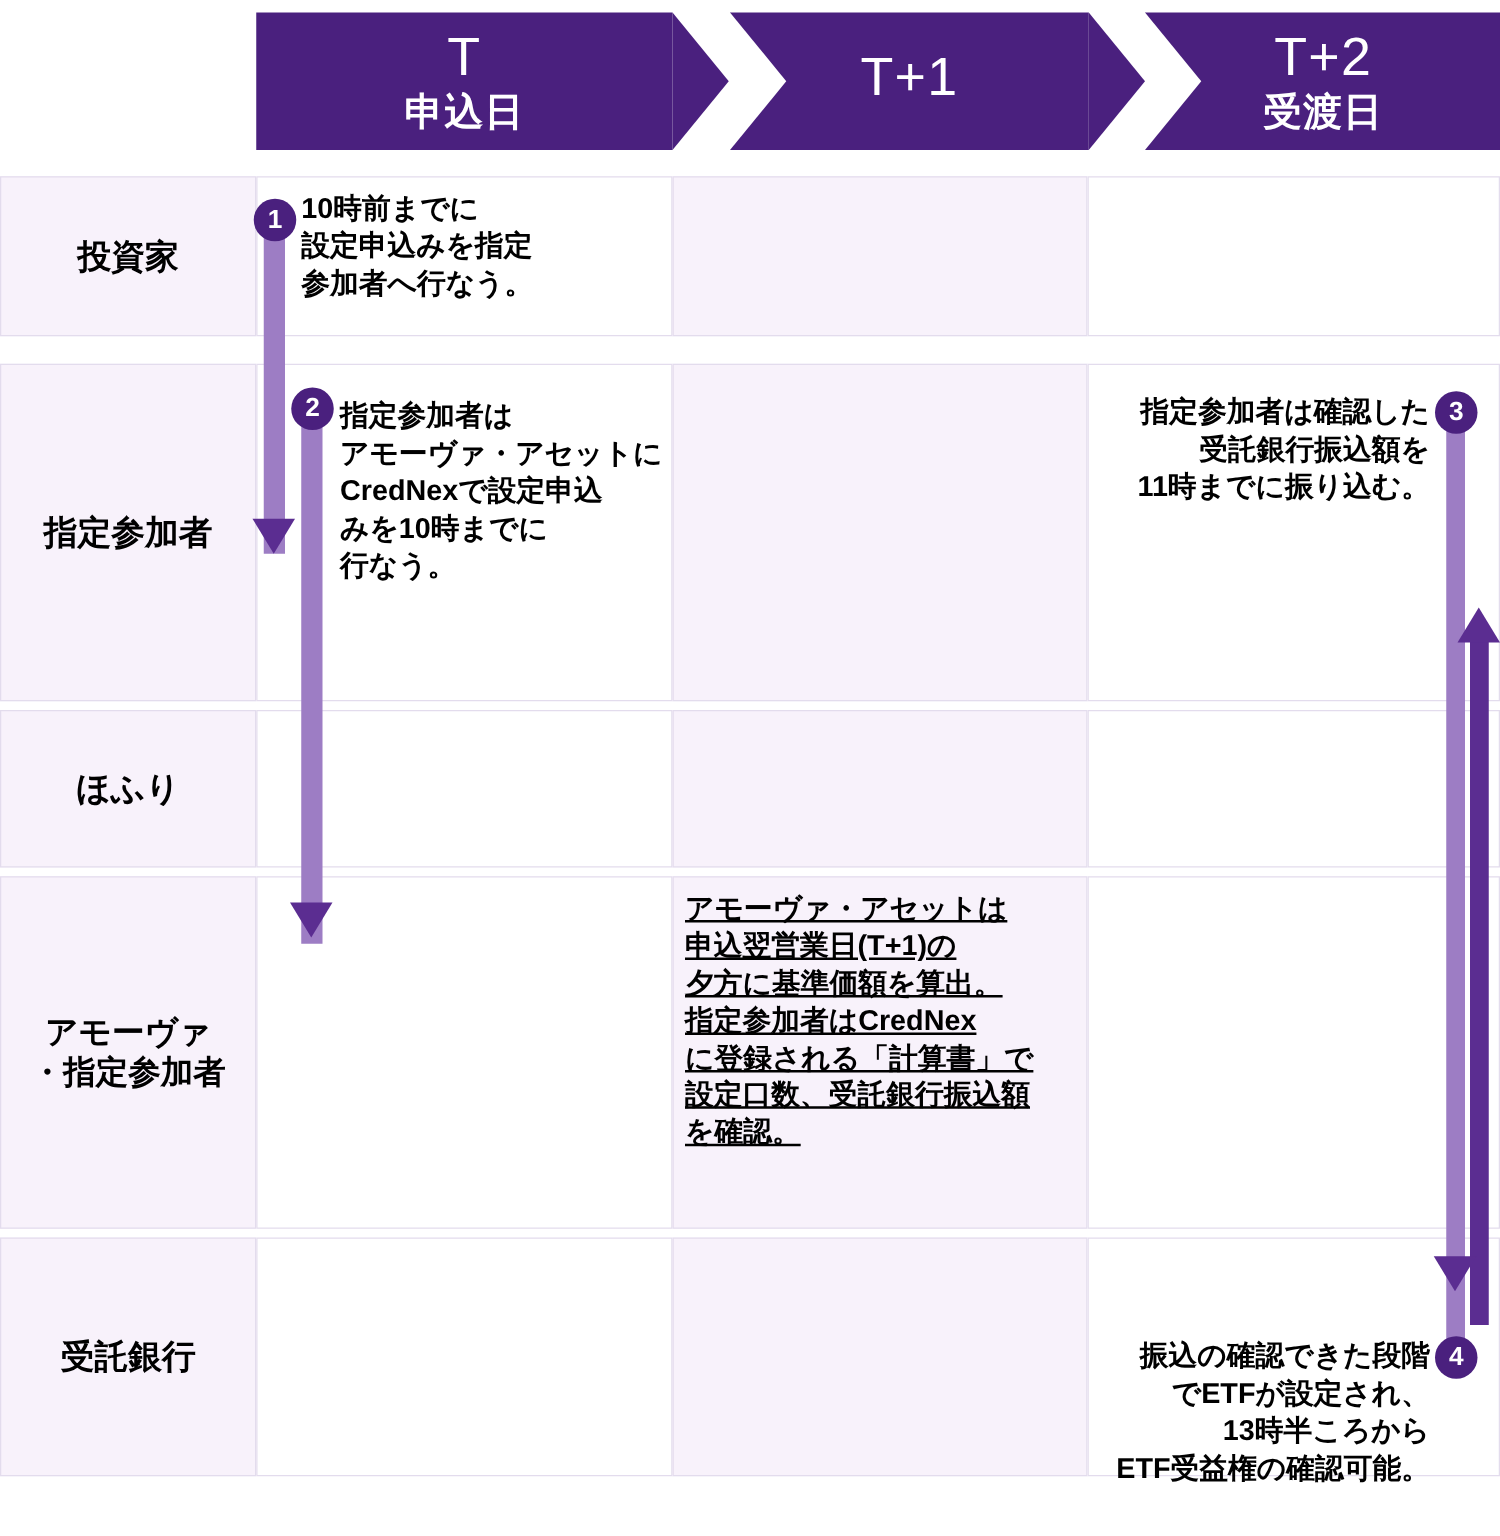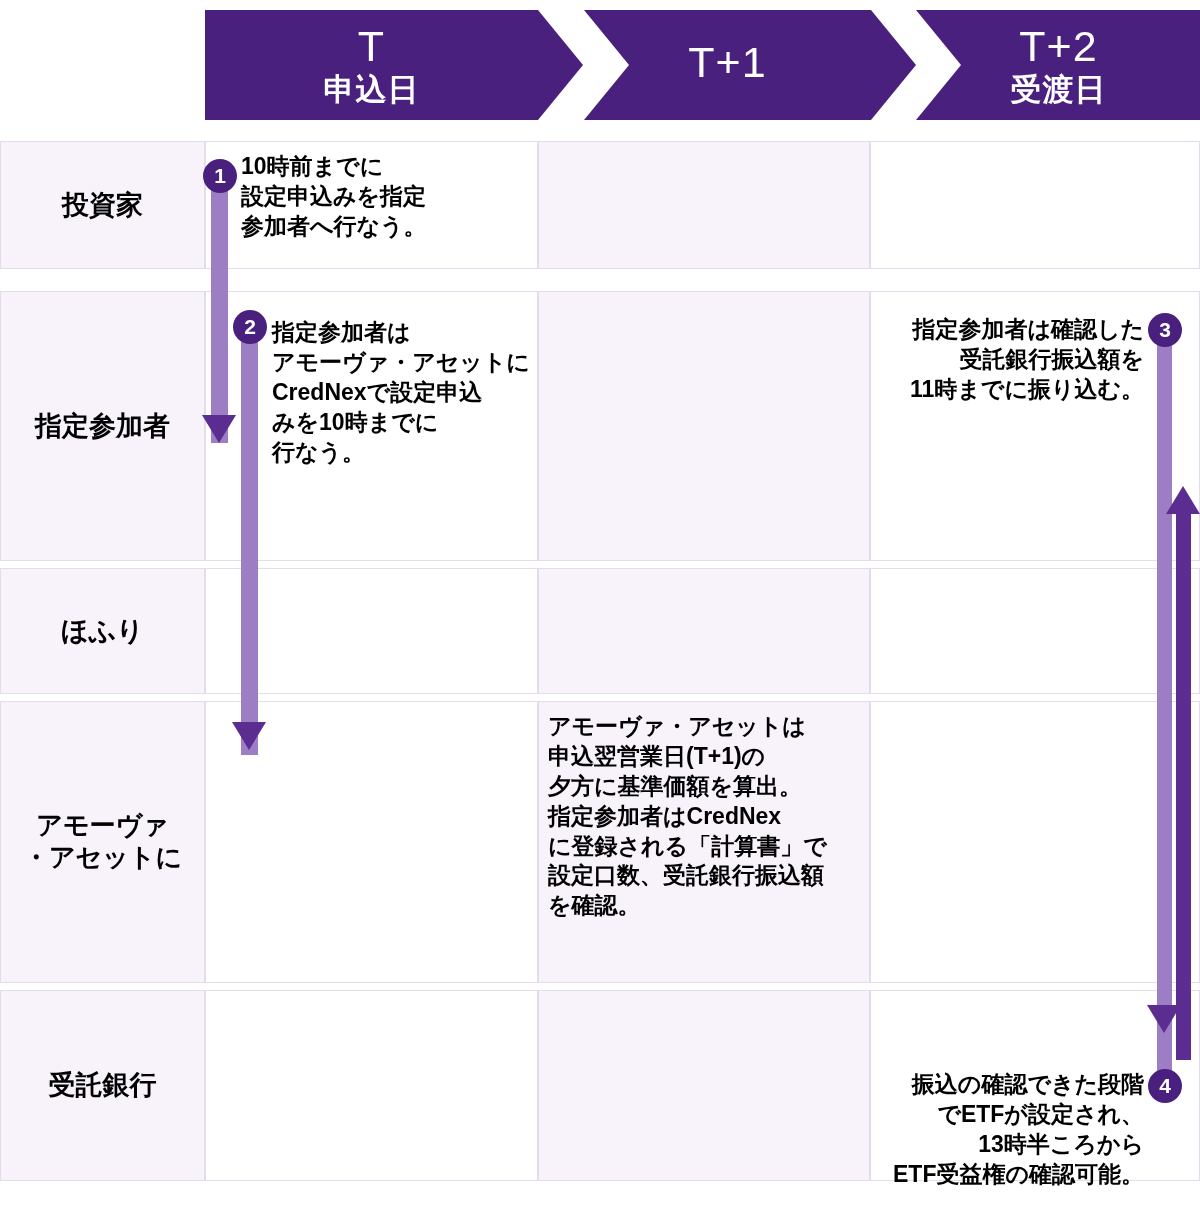--- a/index.html
+++ b/index.html
@@ -131,21 +131,21 @@
       <span class="rowlabel">指定参加者</span>
     </div>
     <div class="cell c0"></div>
     <div class="cell c1"></div>
     <div class="cell c2"></div>
   </div>
 
   <div class="row" style="top:701px;height:282px;">
     <div class="cell lbl">
       <span class="rowlabel two" style="white-space:pre-line;">アモーヴァ
-・アセットに</span>
+・指定参加者</span>
     </div>
     <div class="cell c0"></div>
     <div class="cell c1"></div>
     <div class="cell c2"></div>
   </div>
 
   <div class="row" style="top:990px;height:191px;">
     <div class="cell lbl">
       <span class="rowlabel">受託銀行</span>
     </div>
@@ -178,21 +178,21 @@
   <div class="celltext left" style="left:272px;top:318px;width:266px;">指定参加者は
 アモーヴァ・アセットに
 CredNexで設定申込
 みを10時までに
 行なう。</div>
 
   <div class="celltext right" style="left:874px;top:315px;width:270px;">指定参加者は確認した
 受託銀行振込額を
 11時までに振り込む。</div>
 
-  <div class="celltext left" style="left:548px;top:712px;width:320px;">アモーヴァ・アセットは
+  <div class="celltext left" style="left:548px;top:712px;width:320px;text-decoration:underline;">アモーヴァ・アセットは
 申込翌営業日(T+1)の
 夕方に基準価額を算出。
 指定参加者はCredNex
 に登録される「計算書」で
 設定口数、受託銀行振込額
 を確認。</div>
 
   <div class="celltext right" style="left:874px;top:1070px;width:270px;">振込の確認できた段階
 でETFが設定され、
 13時半ころから

